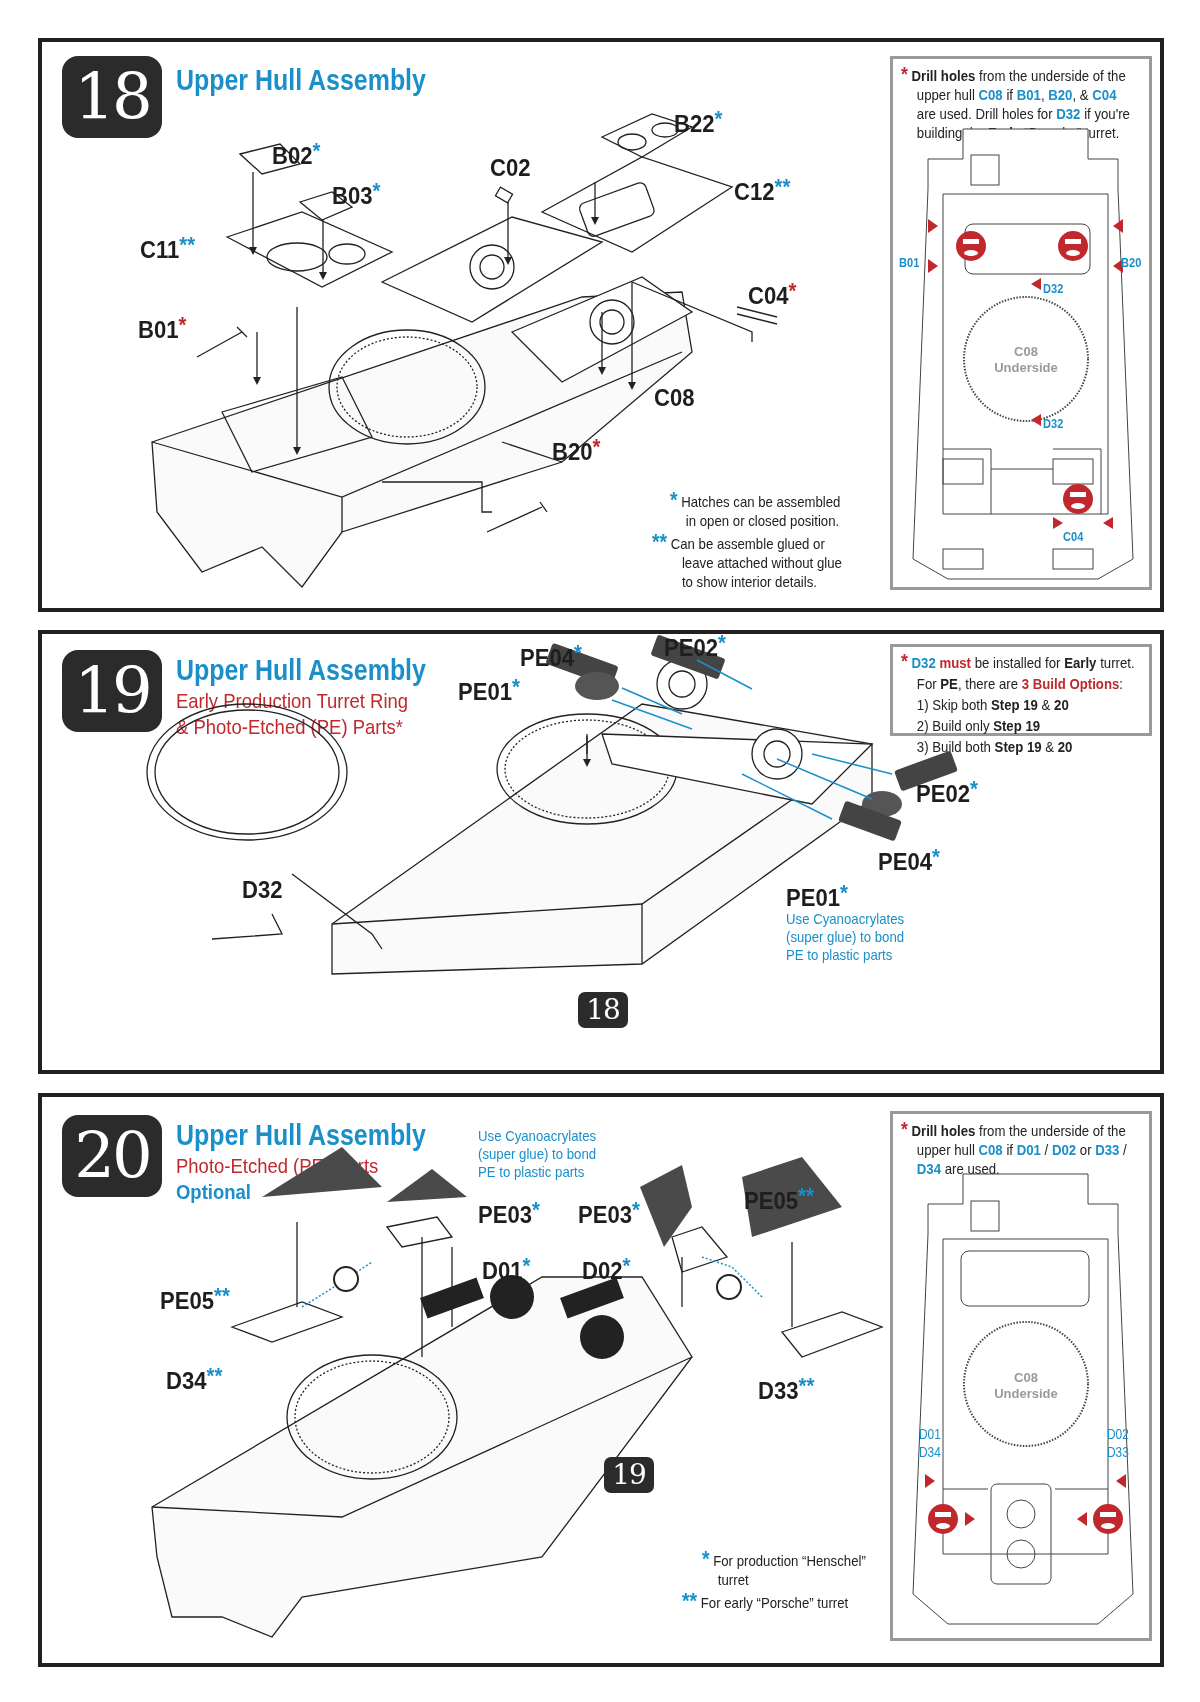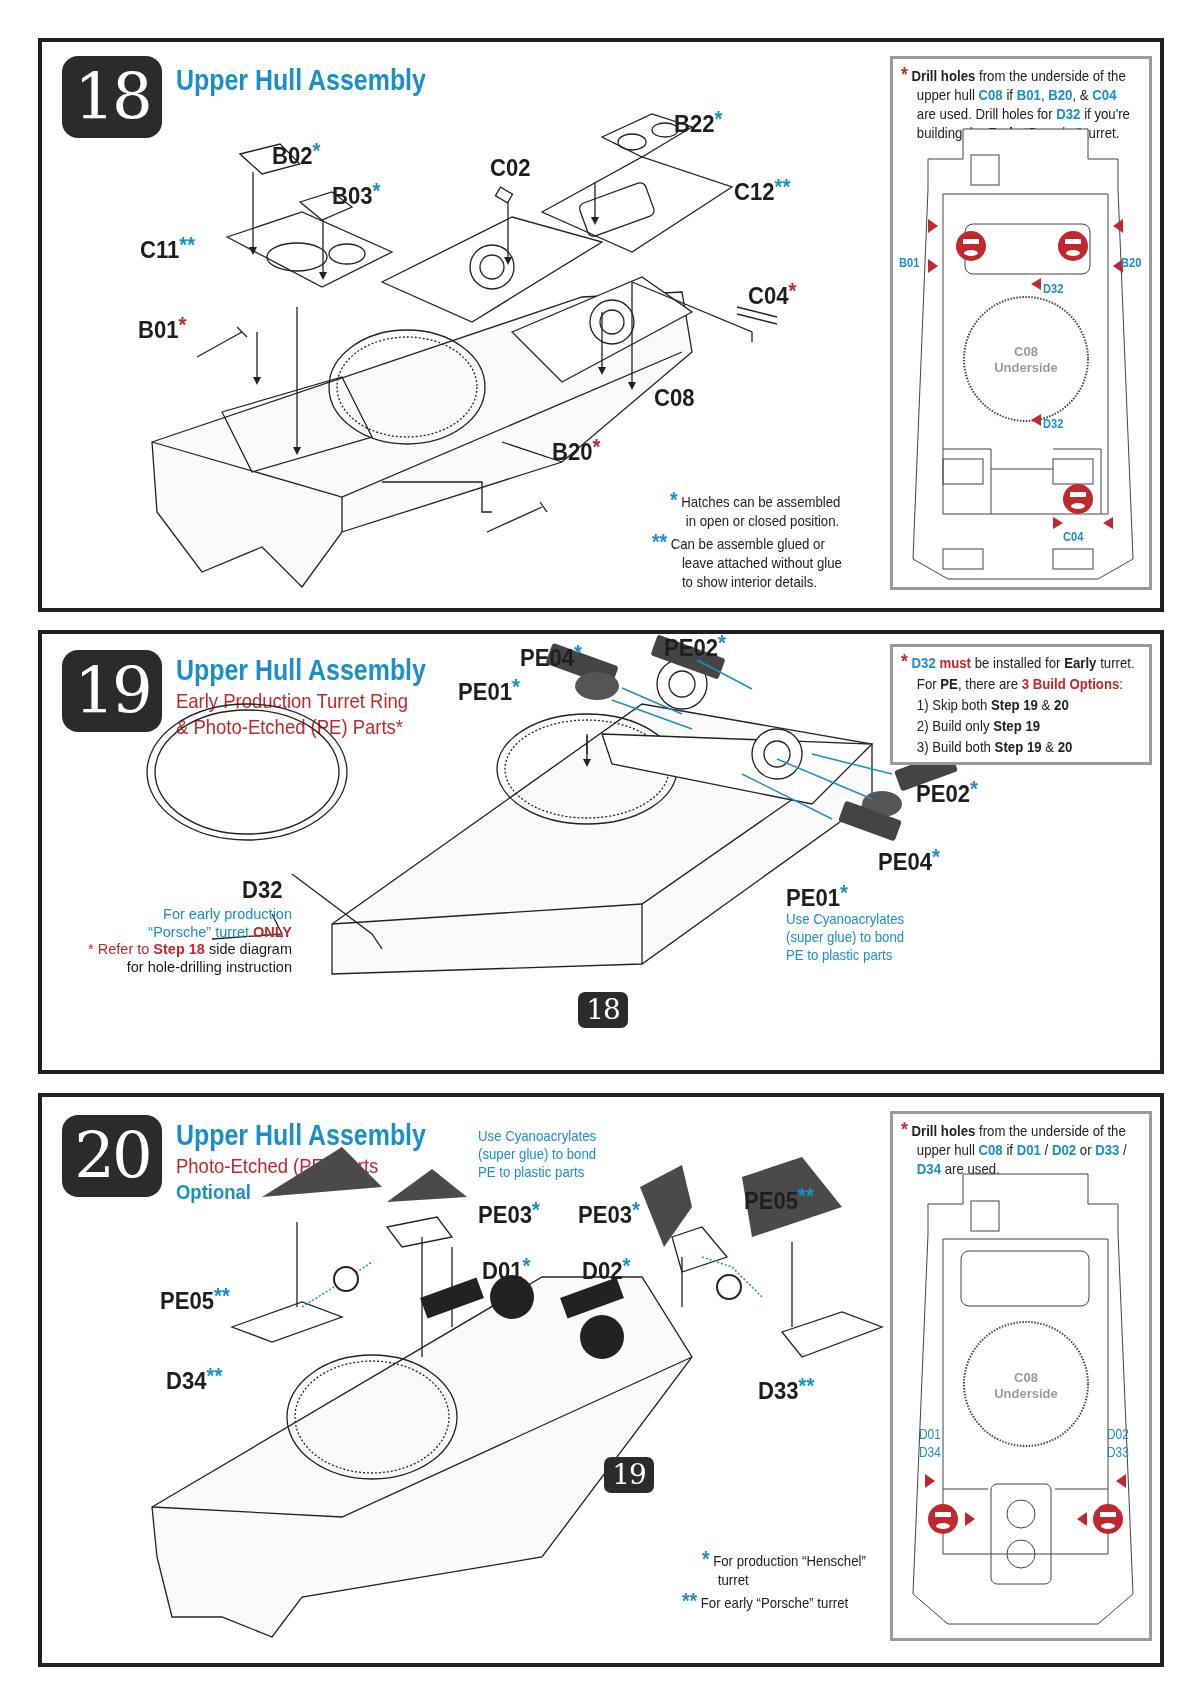--- a/index.html
+++ b/index.html
@@ -216,34 +216,28 @@
   </svg>
 
   <div class="part" style="left:478px;top:6px;"><span>PE04</span><span class="ast blue">*</span></div>
   <div class="part" style="left:622px;top:-4px;"><span>PE02</span><span class="ast blue">*</span></div>
   <div class="part" style="left:416px;top:40px;"><span>PE01</span><span class="ast blue">*</span></div>
   <div class="part" style="left:874px;top:142px;"><span>PE02</span><span class="ast blue">*</span></div>
   <div class="part" style="left:836px;top:210px;"><span>PE04</span><span class="ast blue">*</span></div>
   <div class="part" style="left:744px;top:246px;"><span>PE01</span><span class="ast blue">*</span></div>
   <div class="part" style="left:200px;top:242px;">D32</div>
 
-  <div style="position:absolute;left:40px;top:272px;width:210px;text-align:right;font-size:14.5px;line-height:17.5px;">
-    <div class="blue">For early production</div>
-    <div><span class="blue">“Porsche” turret </span><span class="red b">ONLY</span></div>
-    <div><span class="red">* Refer to </span><span class="red b">Step 18</span><span> side diagram</span></div>
-    <div>for hole-drilling instruction</div>
-  </div>
   <div class="small-blue" style="left:744px;top:276px;">
     <div>Use Cyanoacrylates</div>
     <div>(super glue) to bond</div>
     <div>PE to plastic parts</div>
   </div>
   <div class="refbadge" style="left:536px;top:358px;">18</div>
 
-  <div class="sidebox" style="left:848px;top:10px;width:262px;height:121px;">
+  <div class="sidebox" style="left:848px;top:10px;width:262px;height:92px;">
     <div class="note" style="left:8px;top:4px;line-height:21px;">
       <span class="red b" style="font-size:20px">*</span>
       <span class="blue b">D32</span><span class="red b"> must</span><span> be installed for </span><span class="b">Early</span><span> turret.</span><br>
       <span style="padding-left:18px">For </span><span class="b">PE</span><span>, there are </span><span class="red b">3 Build Options</span><span>:</span><br>
       <span style="padding-left:18px"><span>1) Skip both </span><span class="b">Step 19</span><span> &amp; </span><span class="b">20</span></span><br>
       <span style="padding-left:18px"><span>2) Build only </span><span class="b">Step 19</span></span><br>
       <span style="padding-left:18px"><span>3) Build both </span><span class="b">Step 19</span><span> &amp; </span><span class="b">20</span></span>
     </div>
   </div>
 </div>

